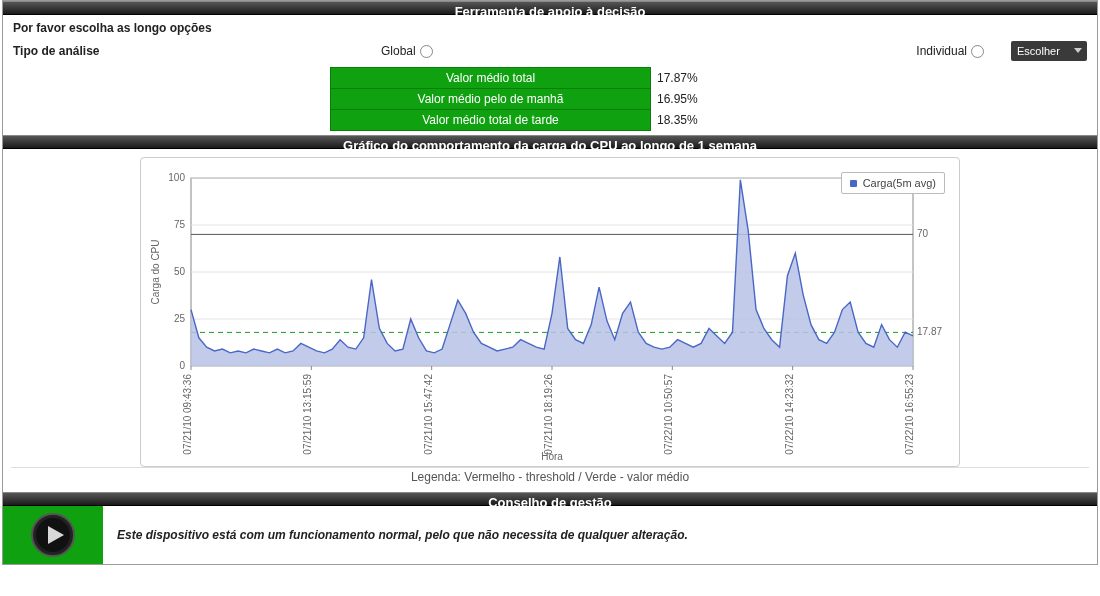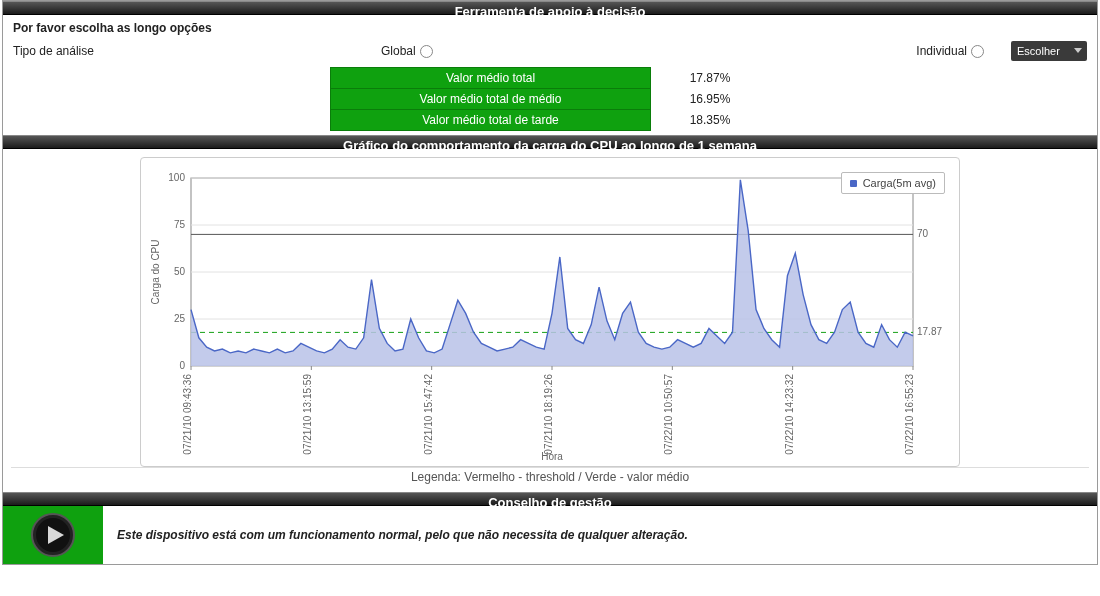--- a/index.html
+++ b/index.html
@@ -41,20 +41,21 @@
   }
   .row1{
     display:flex;
     padding:2px 10px 6px 10px;
     align-items:center;
   }
   .row1 .lbl{
     width:368px;
     text-align:left;
     font-size:12px;
+    font-weight:bold;
   }
   .row1 .radio-group{
     display:flex;
     align-items:center;
     gap:27px;
     flex:1;
   }
   .rad{
     display:flex;
     align-items:center;
@@ -85,21 +86,21 @@
   table.metrics td{
     border:1px solid #fff;
     font-size:12px;
     line-height:18px;
   }
   table.metrics td.k{
     background:var(--green);color:#fff;text-align:center;font-weight:normal;
     width:320px;
   }
   table.metrics td.v{
-    background:#fff;color:#222;text-align:center;padding:0 6px;min-width:90px;
+    background:#fff;color:#222;text-align:left;padding:0 6px;min-width:90px;
   }
   table.metrics tr td.k{border-color:var(--green-dark);}
   .chartwrap{
     padding:8px 8px 4px 8px;
   }
   .chartbox{
     width:820px;
     margin:0 auto;
     border:1px solid #ccc;
     border-radius:4px;
@@ -177,21 +178,21 @@
     </div>
   </div>
 
   <table class="metrics">
     <tbody>
         <tr>
       <td class="k">Valor médio total</td>
       <td class="v">17.87%</td>
     </tr>
     <tr>
-      <td class="k">Valor médio total de médio</td>
+      <td class="k">Valor médio pelo de manhã</td>
       <td class="v">16.95%</td>
     </tr>
     <tr>
       <td class="k">Valor médio total de tarde</td>
       <td class="v">18.35%</td>
     </tr>
   </tbody>
     </table>
 
   <div class="hbar">

